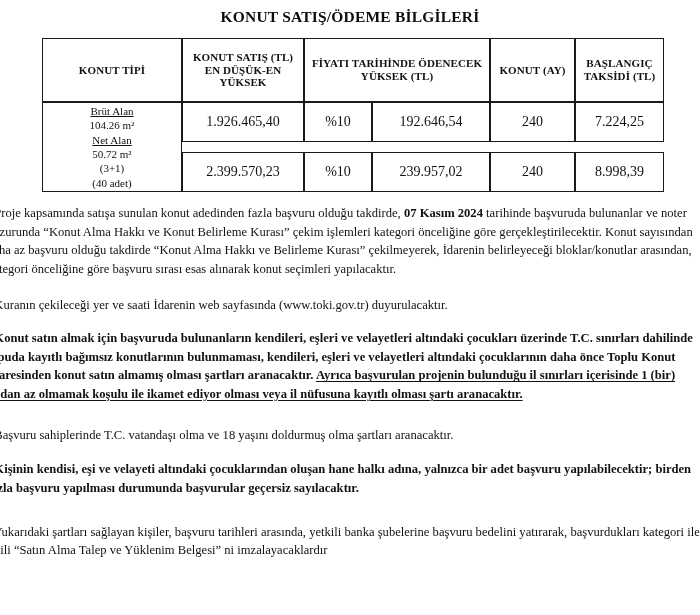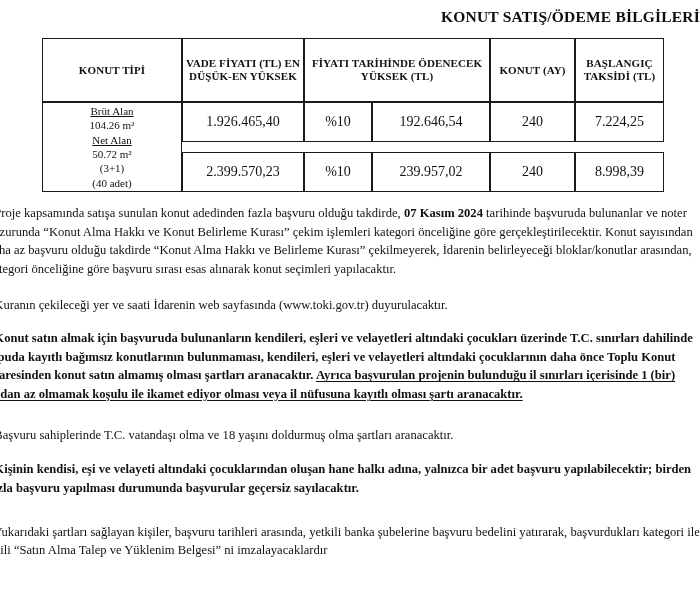--- a/index.html
+++ b/index.html
@@ -22,21 +22,21 @@
     background: #ffffff;
     overflow: hidden;
   }
 
   
   .doc-title {
     position: absolute;
     left: 0;
     top: 8px;
     width: 700px;
-    text-align: right;
+    text-align: center;
     font-weight: bold;
     font-size: 15.5px;
     letter-spacing: 0.2px;
     color: #0d0d0d;
   }
 
   
   .table-wrap {
     position: absolute;
     left: 42px;
@@ -153,21 +153,21 @@
           <col class="c-price">
           <col class="c-pct">
         <col class="c-down">
           <col class="c-term">
           <col class="c-inst">
       </colgroup>
       <thead>
         <tr>
           <th class="hdr" rowspan="1">KONUT TİPİ</th>
           <th class="hdr">
-            <span class="line">VADE FİYATI (TL)</span>
+            <span class="line">KONUT SATIŞ (TL)</span>
             <span class="line">EN DÜŞÜK-EN</span>
             <span class="line">YÜKSEK</span>
           </th>
           <th class="hdr" colspan="2">
             <span class="line">FİYATI TARİHİNDE</span>
             <span class="line">ÖDENECEK YÜKSEK (TL)</span>
           </th>
           <th class="hdr">
             <span class="line">KONUT</span>
             <span class="line">(AY)</span>

